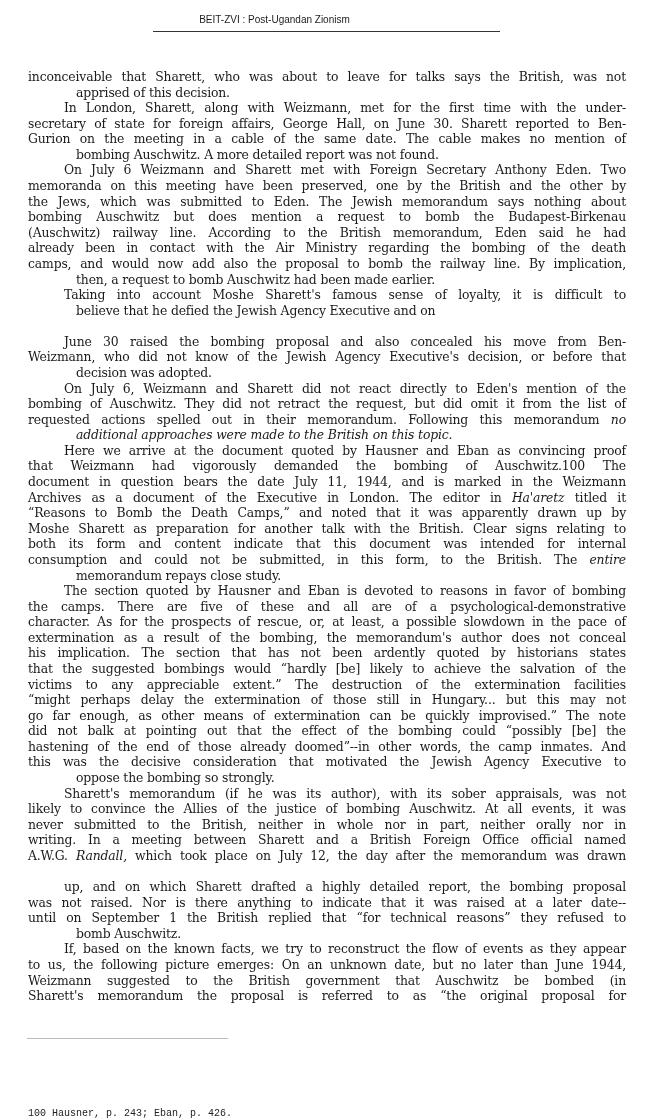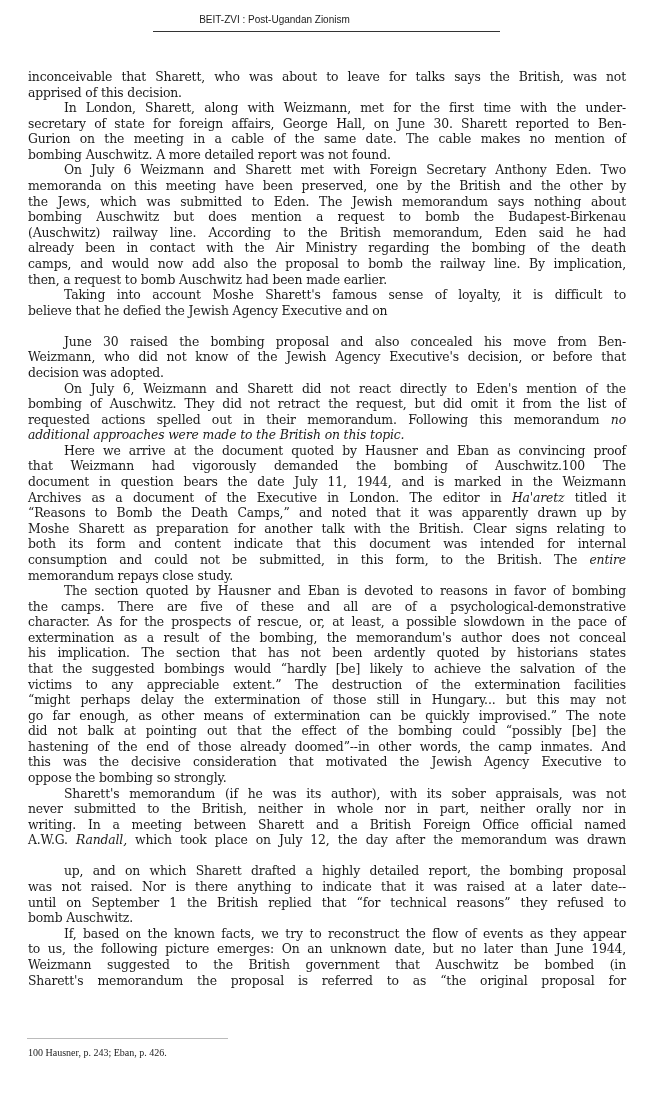--- a/index.html
+++ b/index.html
@@ -11,31 +11,31 @@
   .head-rule {
     position:absolute; top:31px; left:153px; width:347px; height:0;
     border-top:1px solid #333;
   }
   .body-text {
     position:absolute; top:69px; left:28px; width:598px;
     font-family:"DejaVu Serif", serif; font-size:12.4px; line-height:15.58px;
     letter-spacing:-0.15px;
   }
   .line { display:block; white-space:nowrap; text-align:justify; text-align-last:justify; height:15.58px; overflow:visible; }
-  .line.last { text-align-last:left; }
+  .line.last { text-align-last:left;margin-left:48px; }
   .line.indent { padding-left:36px; }
   .blank { display:block; height:15.58px; }
   .line em { font-style:italic; }
   .footnote-rule {
     position:absolute; top:1038px; left:27px; width:201px; height:0;
     border-top:1px solid #bbb;
   }
   .footnote {
-    position:absolute; top:1047px; left:28px;
-    font-family:Liberation Serif, serif; font-size:10px; color:#222;
+    position:absolute; top:1108px; left:28px;
+    font-family:Liberation Mono, monospace; font-size:10px; color:#222;
   }
   .page-number {
     position:absolute; top:1129px; left:0; width:659px; text-align:center;
     font-family:"Liberation Sans", sans-serif; font-size:10px; color:#222;
     word-spacing:6px;
   }
 </style>
 </head>
 <body>
 
@@ -110,20 +110,21 @@
     <span class="line">“might perhaps delay the extermination of those still in Hungary... but this may not</span>
     <span class="line">go far enough, as other means of extermination can be quickly improvised.” The note</span>
     <span class="line">did not balk at pointing out that the effect of the bombing could “possibly [be] the</span>
     <span class="line">hastening of the end of those already doomed”--in other words, the camp inmates. And</span>
     <span class="line">this was the decisive consideration that motivated the Jewish Agency Executive to</span>
     <span class="line last">oppose the bombing so strongly.</span>
   </div>
 
   <div>
     <span class="line indent">Sharett's memorandum (if he was its author), with its sober appraisals, was not</span>
+    <span class="line">likely to convince the Allies of the justice of bombing Auschwitz. At all events, it was</span>
     <span class="line">never submitted to the British, neither in whole nor in part, neither orally nor in</span>
     <span class="line">writing. In a meeting between Sharett and a British Foreign Office official named</span>
     <span class="line"><span>A.W.G.</span> <em>Randall,</em> <span>which took place on July 12, the day after the memorandum was drawn</span></span>
   </div>
 
   <span class="blank"></span>
 
   <div>
     <span class="line indent">up, and on which Sharett drafted a highly detailed report, the bombing proposal</span>
     <span class="line">was not raised. Nor is there anything to indicate that it was raised at a later date--</span>

